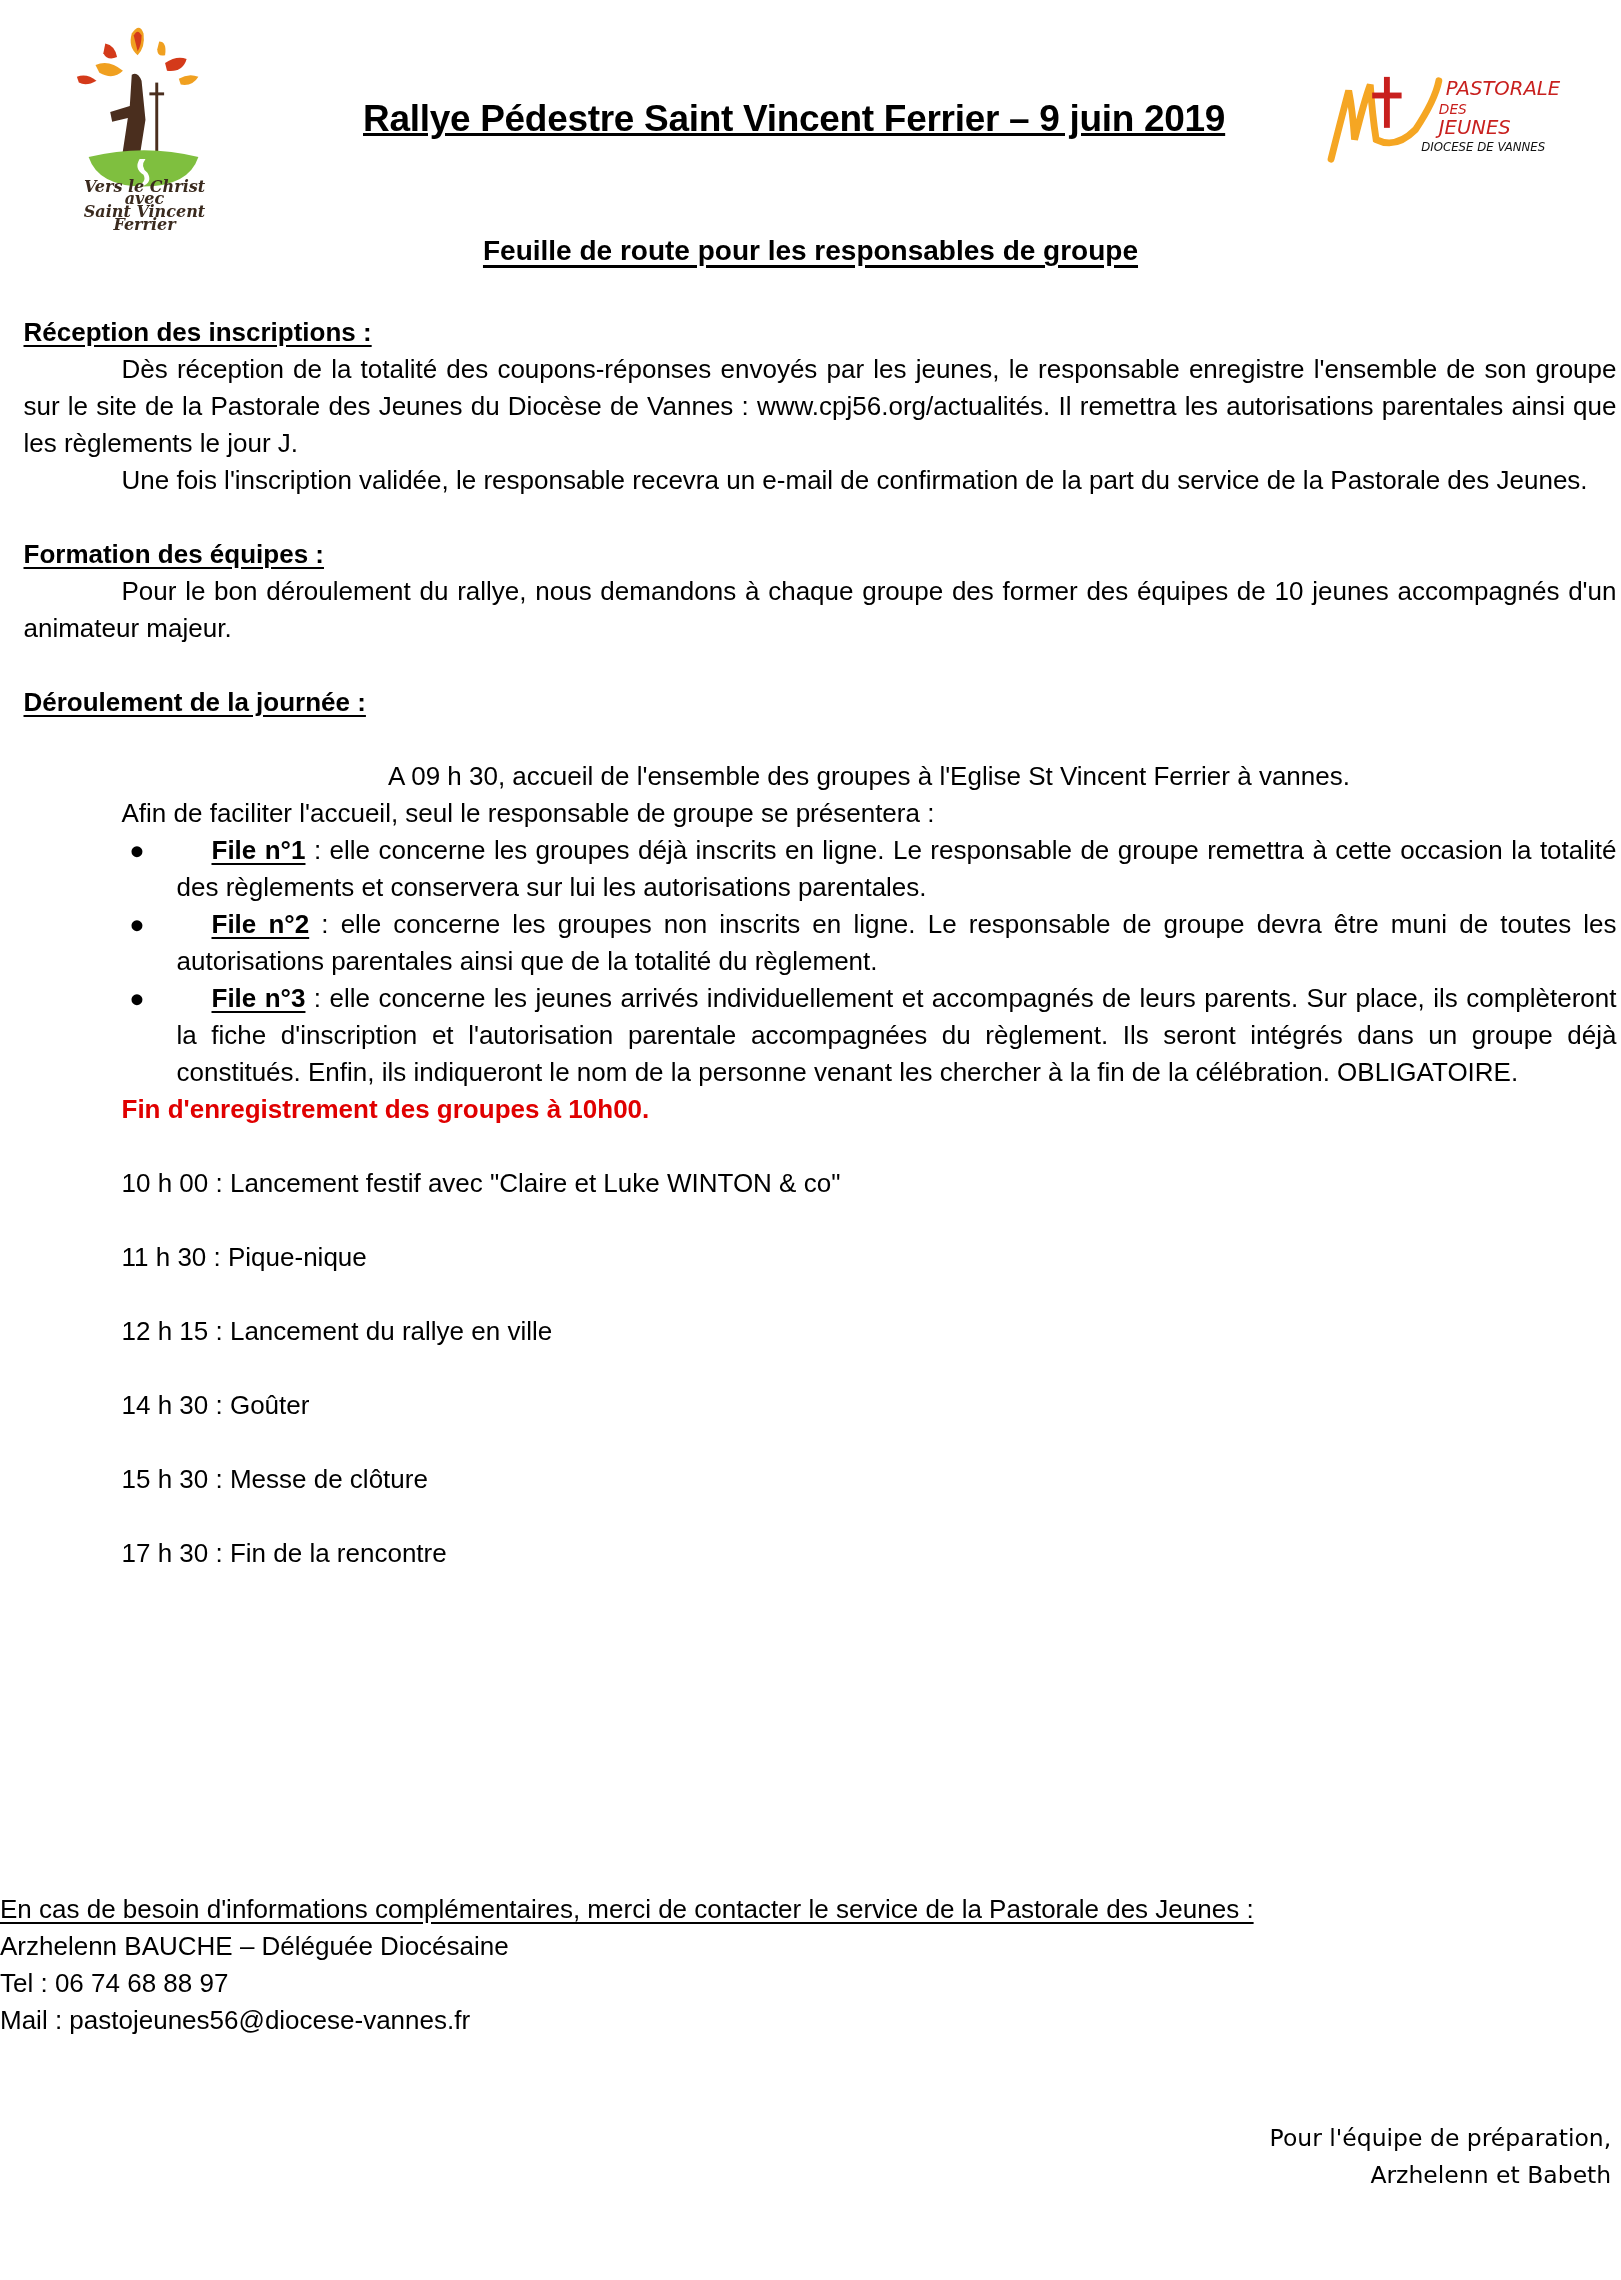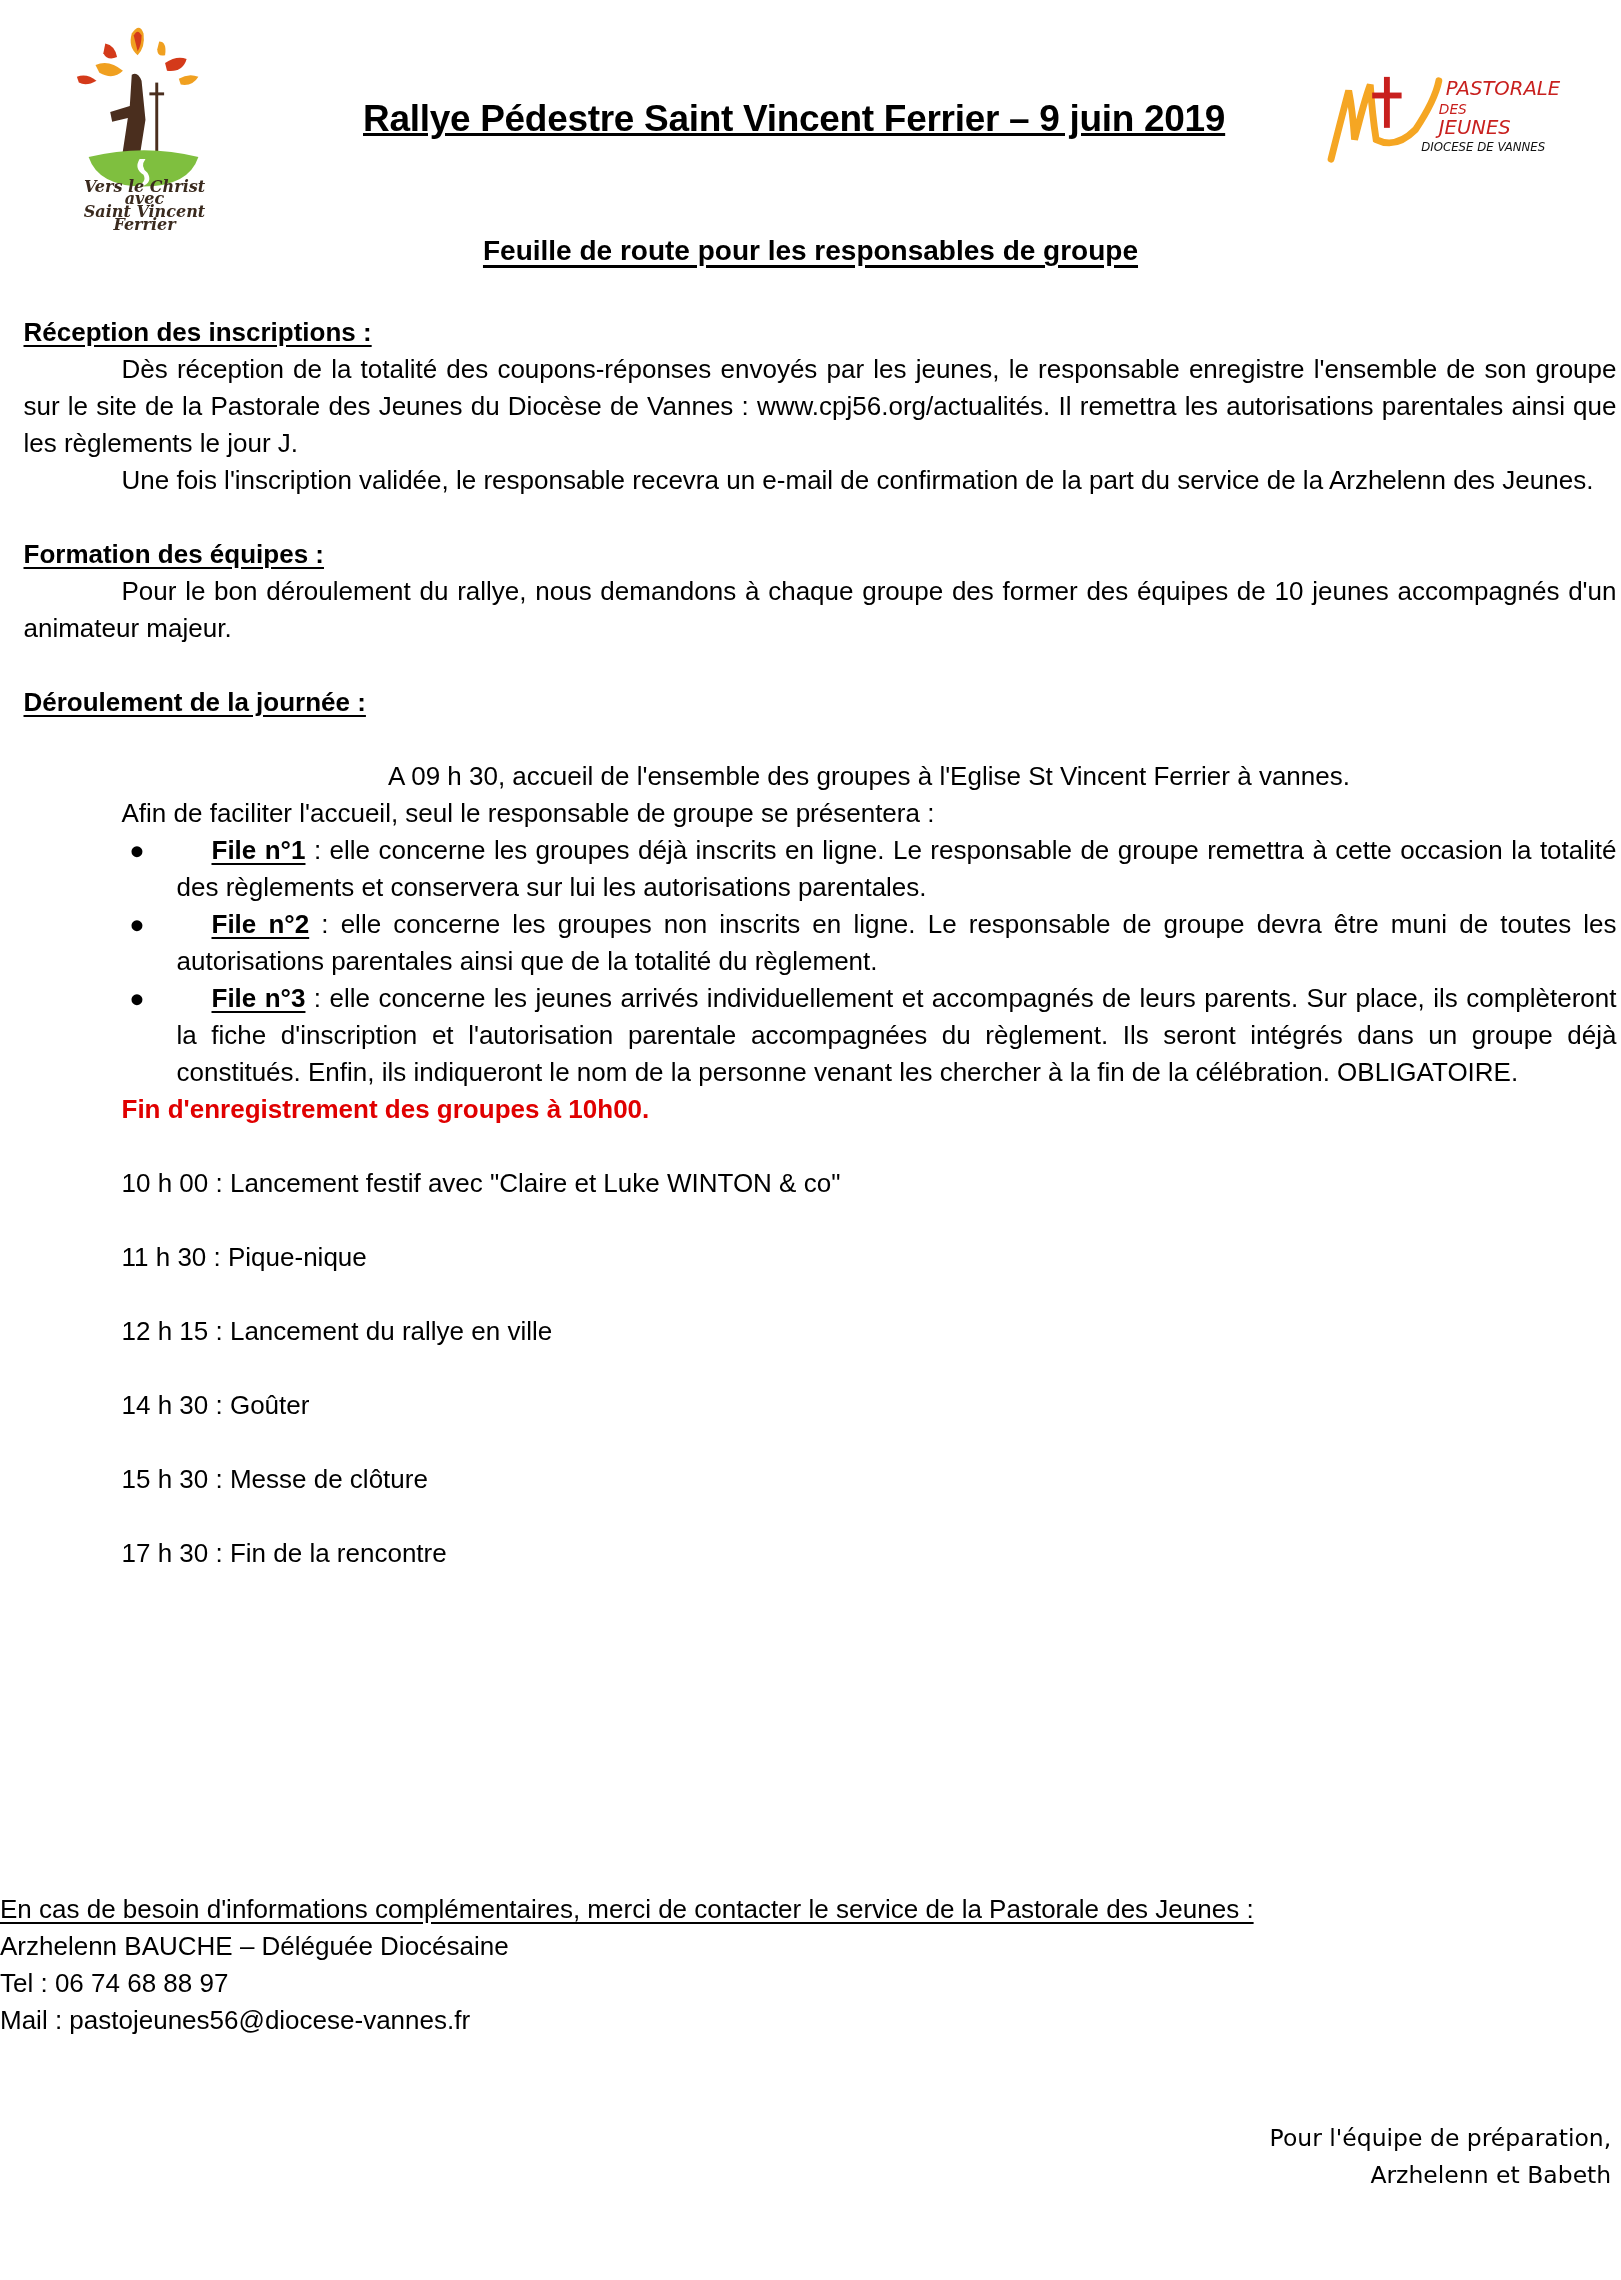--- a/index.html
+++ b/index.html
@@ -67,21 +67,21 @@
 </div>
 
 <div class="abs subtitle">
   <span>Feuille de route pour les responsables de groupe</span>
 </div>
 
 <div class="abs content">
   <div>
     <div><span class="h">Réception des inscriptions :</span></div>
     <p class="indent">Dès réception de la totalité des coupons-réponses envoyés par les jeunes, le responsable enregistre l'ensemble de son groupe sur le site de la Pastorale des Jeunes du Diocèse de Vannes : www.cpj56.org/actualités. Il remettra les autorisations parentales ainsi que les règlements le jour J.</p>
-    <p class="indent">Une fois l'inscription validée, le responsable recevra un e-mail de confirmation de la part du service de la Arzhelenn des Jeunes.</p>
+    <p class="indent">Une fois l'inscription validée, le responsable recevra un e-mail de confirmation de la part du service de la Pastorale des Jeunes.</p>
   </div>
   <div class="gap"></div>
   <div>
     <div><span class="h">Formation des équipes :</span></div>
     <p class="indent">Pour le bon déroulement du rallye, nous demandons à chaque groupe des former des équipes de 10 jeunes accompagnés d'un animateur majeur.</p>
   </div>
   <div class="gap"></div>
   <div>
     <div><span class="h">Déroulement de la journée :</span></div>
     <div class="gap"></div>

